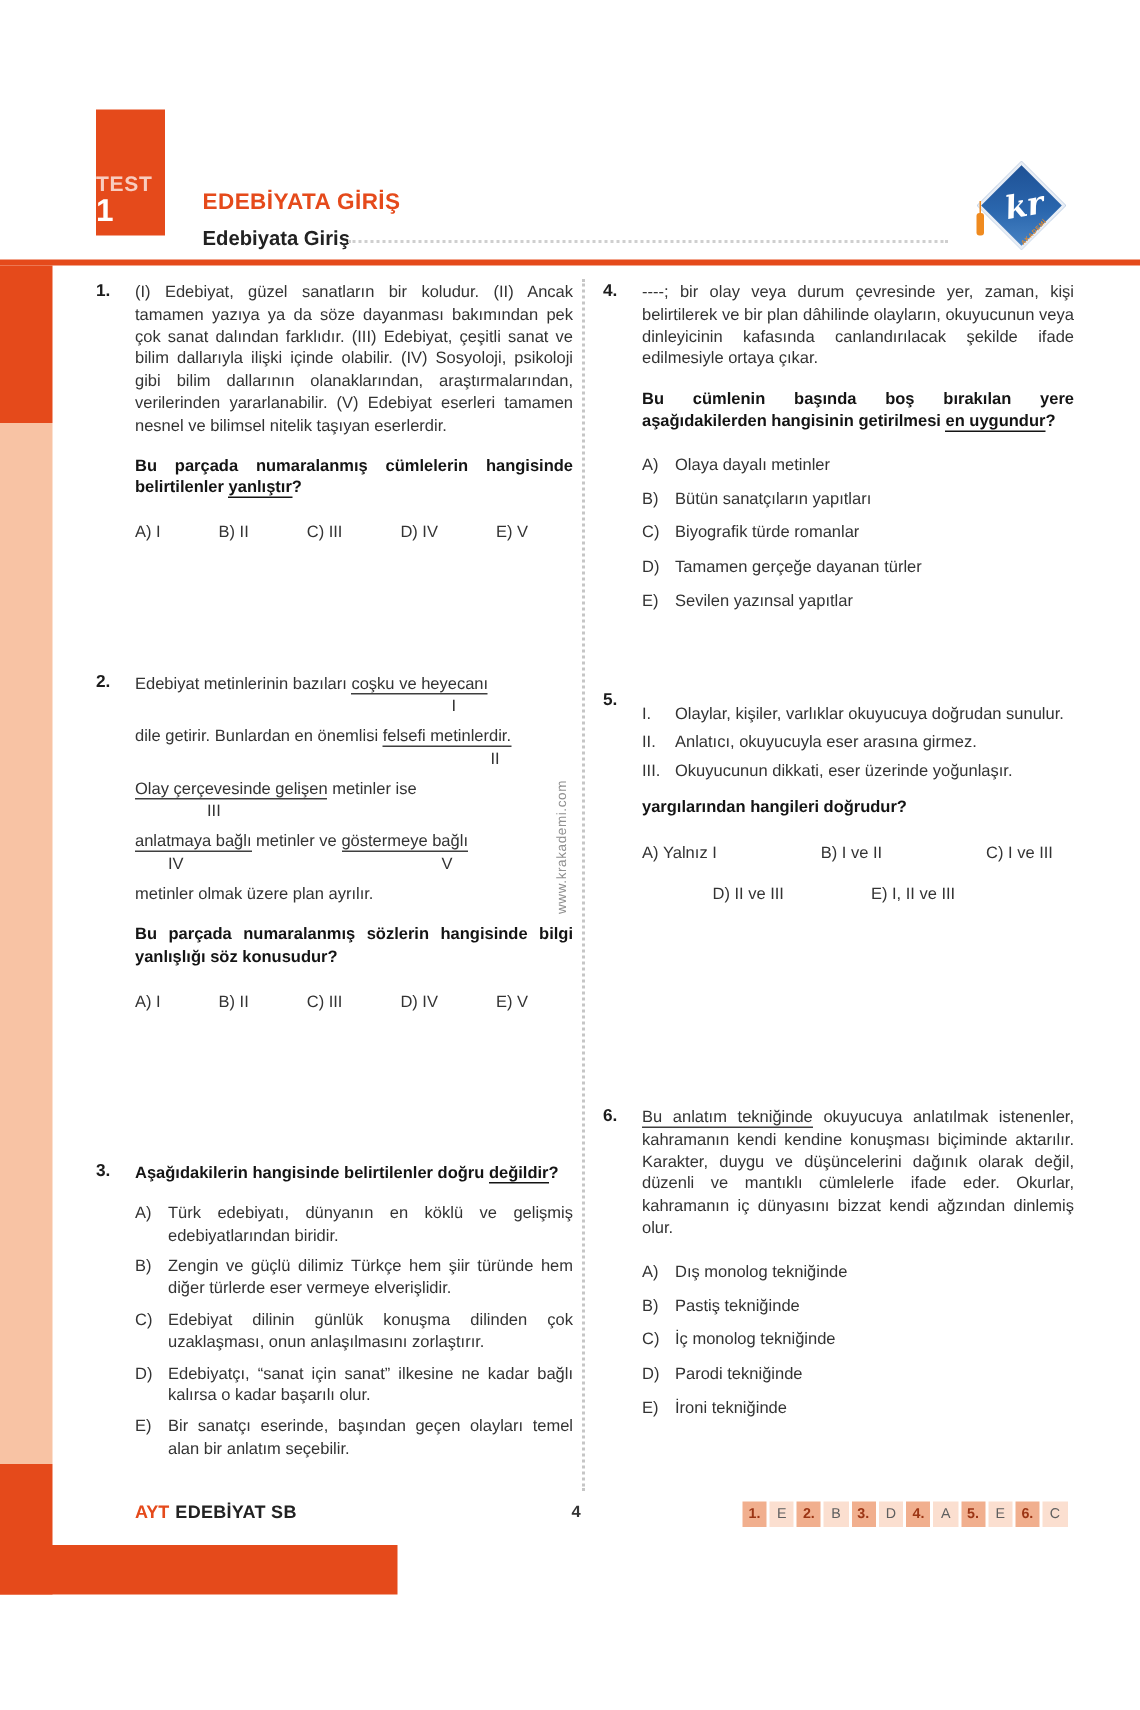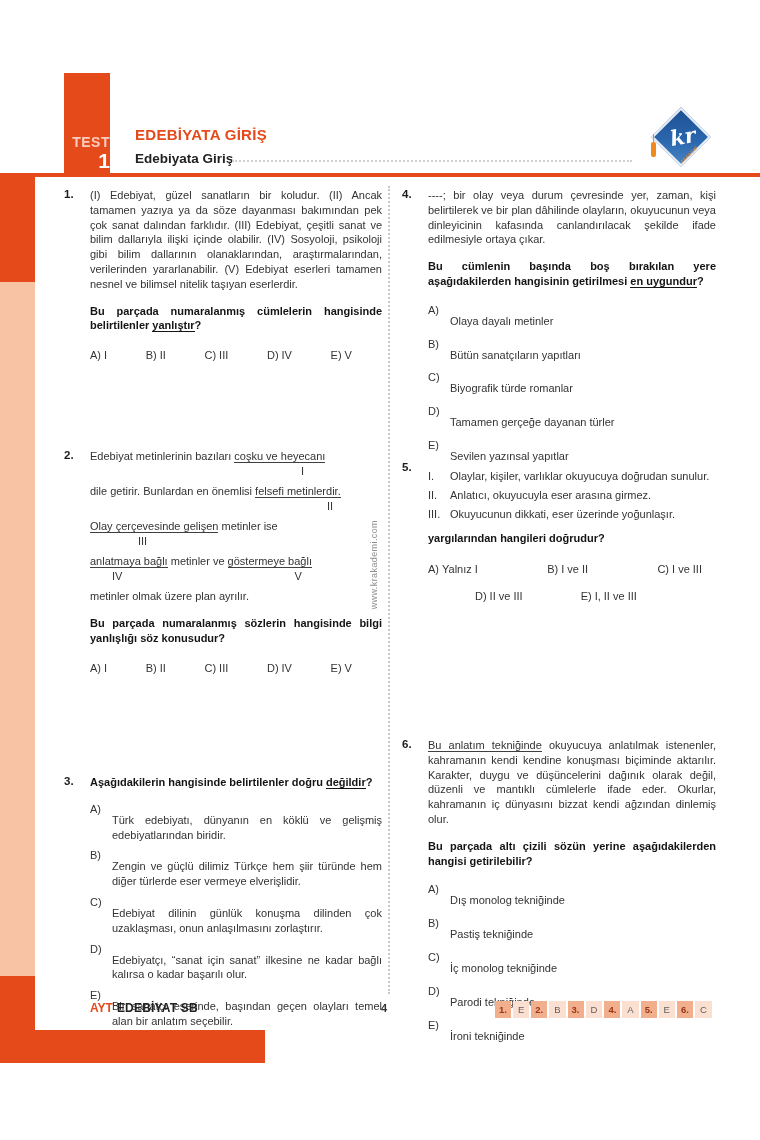--- a/index.html
+++ b/index.html
@@ -17,22 +17,22 @@
   .abs{position:absolute;}
 
   
   .rule-top{left:0;top:173px;width:760px;height:4px;background:var(--accent,#e54a1b);}
   .strip-top{left:0;top:177px;width:35px;height:105px;background:var(--accent,#e54a1b);}
   .strip-peach{left:0;top:282px;width:35px;height:694px;background:var(--peach,#f8c3a4);}
   .strip-bottom{left:0;top:976px;width:35px;height:87px;background:var(--accent,#e54a1b);}
   .footer-bar{left:0;top:1030px;width:265px;height:33px;background:var(--accent,#e54a1b);}
 
   .test-box{
-    left:64px;top:73px;width:46px;height:104px;background:var(--accent,#e54a1b);
-    display:flex;flex-direction:column;justify-content:flex-end;align-items:flex-end;
+    left:64px;top:73px;width:46px;height:84px;background:var(--accent,#e54a1b);
+    display:flex;flex-direction:column;justify-content:flex-end;align-items:flex-start;
     padding-bottom:5px;box-sizing:border-box;
   }
   .test-box .t-label{font-size:14px;font-weight:bold;color:rgba(255,255,255,.72);letter-spacing:.5px;}
   .test-box .t-num{font-size:21px;font-weight:bold;color:#fff;line-height:22px;}
 
   .header-block{left:135px;top:126px;}
   .header-title{font-size:15px;font-weight:bold;color:var(--accent,#e54a1b);letter-spacing:.3px;}
   .header-subtitle{font-size:13.5px;font-weight:bold;color:#222;margin-top:8px;}
   .header-dots{left:232px;top:160px;width:400px;border-top:2px dotted #cfcfcf;height:0;}
 
@@ -75,21 +75,21 @@
   .q5{left:402px;top:461px;width:314px;}
   .q6{left:402px;top:738px;width:314px;}
 
   .opts-inline{display:flex;justify-content:space-between;width:262px;margin-top:15px;}
   .iopt span{display:inline-block;}
   .iopt .opt-label{margin-right:3px;}
 
   .opts{margin-top:12px;}
   .opt{display:flex;margin-bottom:7px;}
   .opt-label{flex:0 0 22px;}
-  .opt-text{flex:1;margin-top:11px;}
+  .opt-text{flex:1;}
   .q3 .opt{margin-bottom:6px;}
   .q3 .opt-text{text-align:justify;}
   .q4 .opt,.q6 .opt{margin-bottom:8px;}
 
   
   .q2-line{height:15px;white-space:nowrap;}
   .q2-numline{height:15px;margin-bottom:5px;color:#333;}
   .off1{padding-left:211px;}
   .off2{padding-left:237px;}
   .off3{padding-left:48px;}
@@ -271,21 +271,20 @@
         <span class="iopt"><span class="opt-label">D)</span><span>II ve III</span></span>
         <span class="iopt"><span class="opt-label">E)</span><span>I, II ve III</span></span>
       </div>
     </div>
   </div>
 
   <div class="q q6">
     <div class="qnum">6.</div>
     <div class="qbody">
       <div class="para"><span class="ul">Bu anlatım tekniğinde</span><span> okuyucuya anlatılmak istenenler, kahramanın kendi kendine konuşması biçiminde aktarılır. Karakter, duygu ve düşüncelerini dağınık olarak değil, düzenli ve mantıklı cümlelerle ifade eder. Okurlar, kahramanın iç dünyasını bizzat kendi ağzından dinlemiş olur.</span></div>
-      <div class="stem"><span>Bu parçada altı çizili sözün yerine aşağıdakilerden hangisi getirilebilir?</span></div>
       <div class="opts" style="margin-top:14px;">
         <div class="opt">
             <span class="opt-label">A)</span>
             <span class="opt-text">Dış monolog tekniğinde</span>
           </div>
         <div class="opt">
             <span class="opt-label">B)</span>
             <span class="opt-text">Pastiş tekniğinde</span>
           </div>
         <div class="opt">

